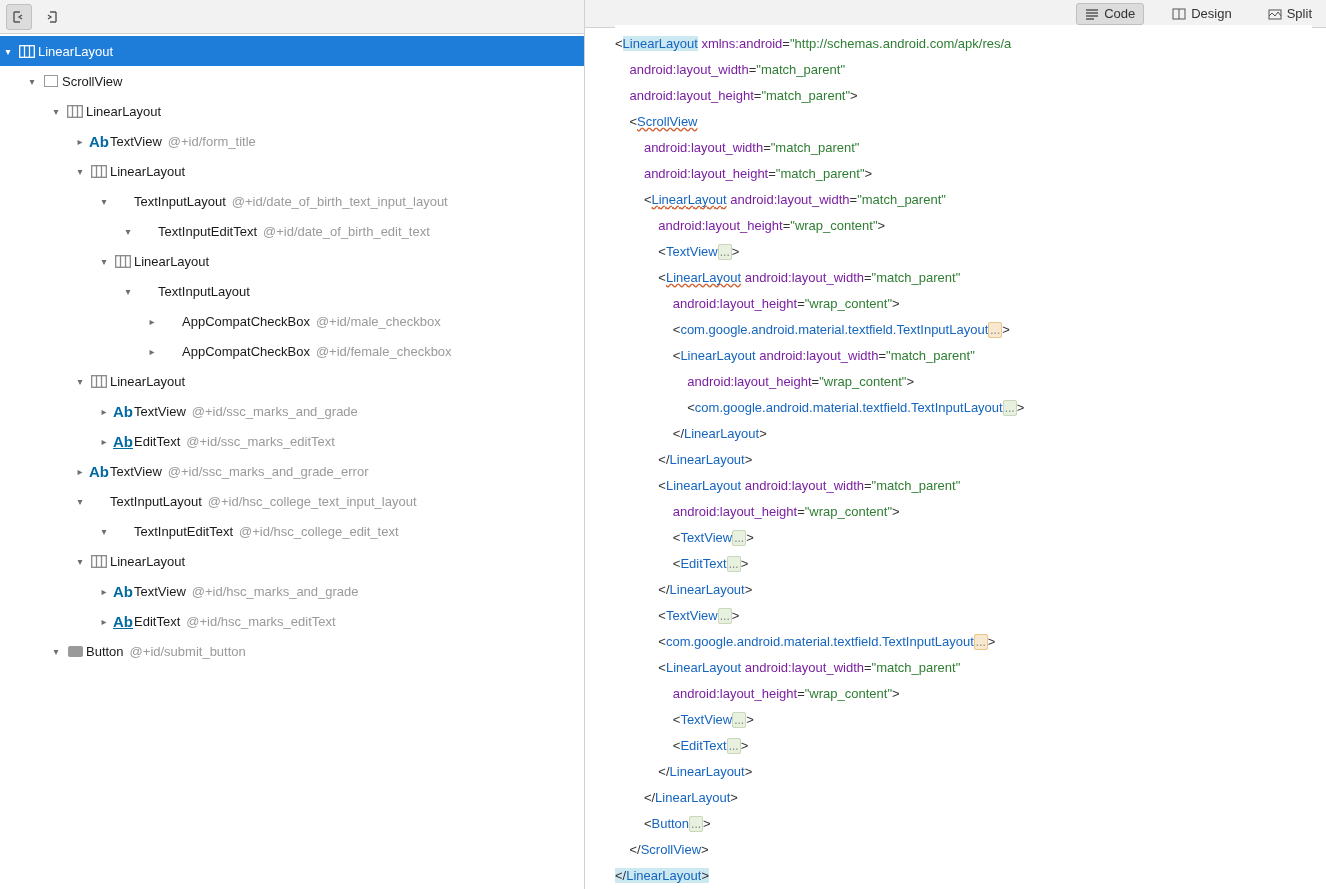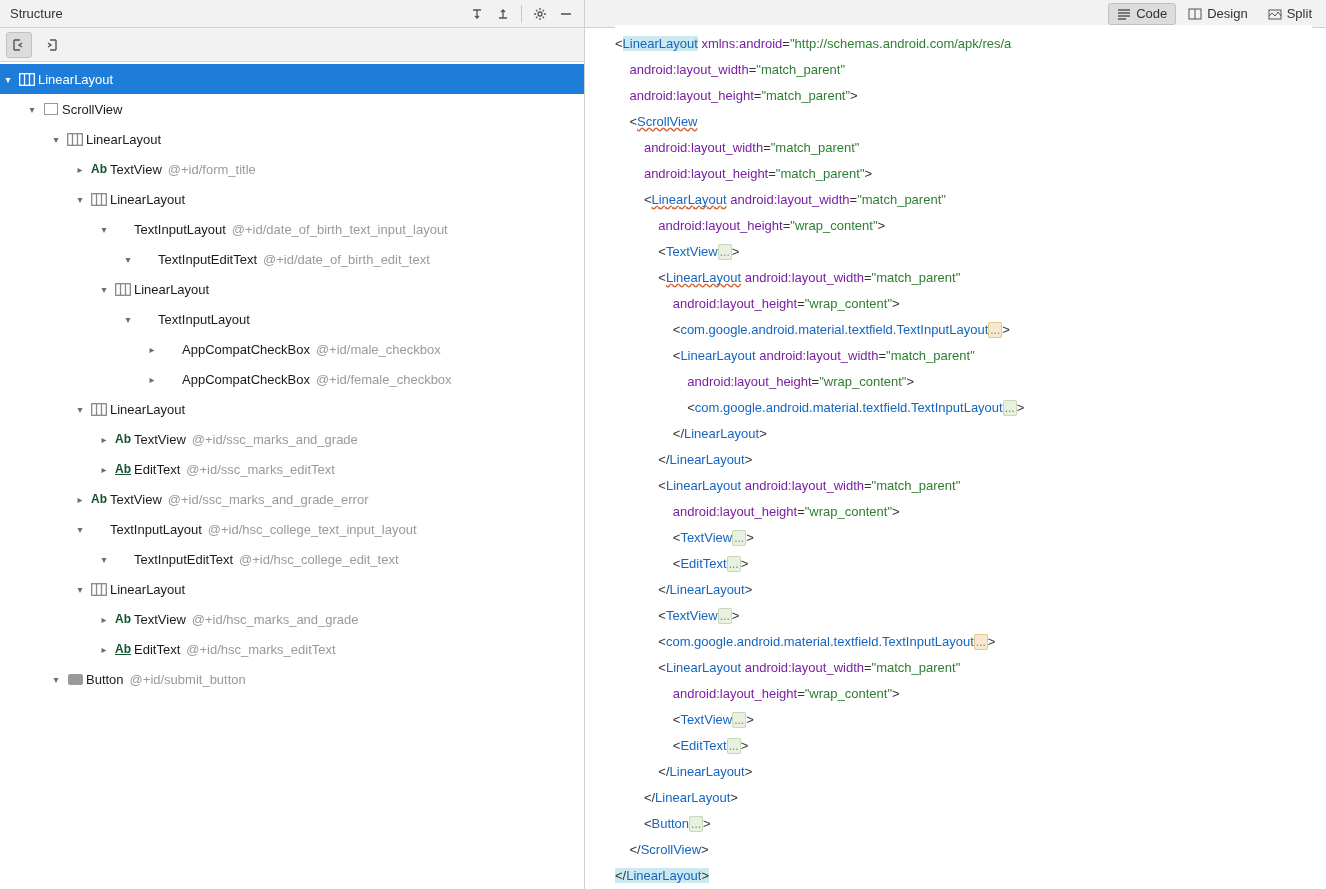--- a/index.html
+++ b/index.html
@@ -25,21 +25,21 @@
 .indent { display: inline-block; width: 24px; flex: none; }
 .chev { width: 16px; display: inline-flex; justify-content: center; color: #6e6e6e; font-size: 10px; flex: none; }
 .node-icon { width: 22px; display: inline-flex; justify-content: center; align-items: center; color: #888; flex: none; }
 .node-icon svg { display: block; }
 .node-label { color: #1a1a1a; }
 .tree-row.selected .node-label { color: #fff; }
 .node-suffix { color: #9a9a9a; margin-left: 6px; }
 
 
 .right { flex: 1; display: flex; flex-direction: column; min-width: 0; }
-.right-header { height: 28px; background: #f2f2f2; border-bottom: 1px solid #d1d1d1; display: flex; justify-content: flex-end; align-items: center; padding: 0 6px; gap: 4px; }
+.right-header { height: 28px; background: #f2f2f2; border-bottom: 1px solid #d1d1d1; display: flex; justify-content: flex-end; align-items: center; padding: 0 6px; gap: 20px; }
 .view-btn { height: 22px; padding: 0 8px; display: flex; align-items: center; gap: 5px; color: #333; border-radius: 3px; cursor: pointer; }
 .view-btn.active { background: #dcdcdc; border: 1px solid #c0c0c0; }
 .view-btn .ic { width: 14px; height: 14px; display: inline-flex; align-items: center; justify-content: center; color: #555; }
 
 .editor-wrap { flex: 1; display: flex; min-height: 0; align-items: flex-end; }
 .gutter { width: 30px; background: #fff; border-right: 1px solid #eee; position: relative; }
 .stripe { position: absolute; right: 0; top: 0; bottom: 0; width: 8px; background: #f8f3de; }
 .editor { flex: 1; background: #fff; overflow: hidden; padding: 6px 0 0 0; font-family: "JetBrains Mono", Consolas, monospace; font-size: 14.5px; line-height: 26px; white-space: pre; position: relative; }
 .markers { width: 14px; background: #fff; position: relative; }
 .markers .err-badge { position: absolute; top: 6px; left: -16px; width: 16px; height: 16px; border-radius: 50%; background: #d93a3a; color: #fff; font-size: 10px; font-weight: bold; display: flex; align-items: center; justify-content: center; }
@@ -53,58 +53,31 @@
 .code .str { color: #2e7d32; }
 .code .punct { color: #333; }
 .code .fold { background: #e8f0e0; border: 1px solid #c8d8b8; border-radius: 2px; padding: 0 1px; color: #888; font-size: 12px; }
 .code .fold.warn { background: #f8e8d0; border-color: #e8c888; }
 .code .hl { background: #cce8f0; }
 .code .sq { text-decoration: underline wavy #d06030; text-decoration-skip-ink: none; }
 
 
 .layout-ic { width:16px; height:13px; }
 .layout-ic rect { fill:none; stroke:currentColor; stroke-width:1.3; }
-.ab-ic { font-family: Arial; font-size: 12px; font-weight: 600; color:#14532d; }
+.ab-ic { font-family: Arial; font-size: 15px; font-weight: 600; color:#0369a1; }
 .ab-u { text-decoration: underline; }
 .btn-ic { width:15px; height:11px; border-radius:2px; background:#9a9a9a; }
 .box-ic { width:14px; height:12px; border:1.5px solid #9a9a9a; }
 </style>
 </head>
 <body>
 
 <div class="root">
 
   <div class="left">
-    <div class="left-header">
-      <span class="title">Structure</span>
-      <div class="hdr-icons">
-        <span class="hdr-btn">
-            <svg width="14" height="14" viewBox="0 0 14 14">
-              <path d="M3 3h8M7 3v8M5 9l2 2 2-2" stroke="currentColor" fill="none" stroke-width="1.3"></path>
-            </svg>
-          </span>
-        <span class="hdr-btn">
-            <svg width="14" height="14" viewBox="0 0 14 14">
-              <path d="M3 11h8M7 11V3M5 5l2-2 2 2" stroke="currentColor" fill="none" stroke-width="1.3"></path>
-            </svg>
-          </span>
-        <span class="hdr-sep"></span>
-        <span class="hdr-btn">
-            <svg width="14" height="14" viewBox="0 0 14 14">
-              <circle cx="7" cy="7" r="2" fill="none" stroke="currentColor" stroke-width="1.3"></circle>
-              <path d="M7 1v2M7 11v2M1 7h2M11 7h2M3 3l1.4 1.4M9.6 9.6L11 11M11 3L9.6 4.4M4.4 9.6L3 11" stroke="currentColor" stroke-width="1.3"></path>
-            </svg>
-          </span>
-        <span class="hdr-btn">
-            <svg width="14" height="14" viewBox="0 0 14 14">
-              <path d="M2 7h10" stroke="currentColor" stroke-width="1.6"></path>
-            </svg>
-          </span>
-      </div>
-    </div>
     <div class="left-toolbar">
       <span class="tb-btn active">
           <svg width="16" height="16" viewBox="0 0 16 16">
             <path d="M3 3h6M3 3v10M3 13h6M11 6l-3 2 3 2" stroke="#555" fill="none" stroke-width="1.4"></path>
           </svg>
         </span>
       <span class="tb-btn">
           <svg width="16" height="16" viewBox="0 0 16 16">
             <path d="M7 3h6M13 3v10M7 13h6M5 6l3 2-3 2" stroke="#555" fill="none" stroke-width="1.4"></path>
           </svg>

